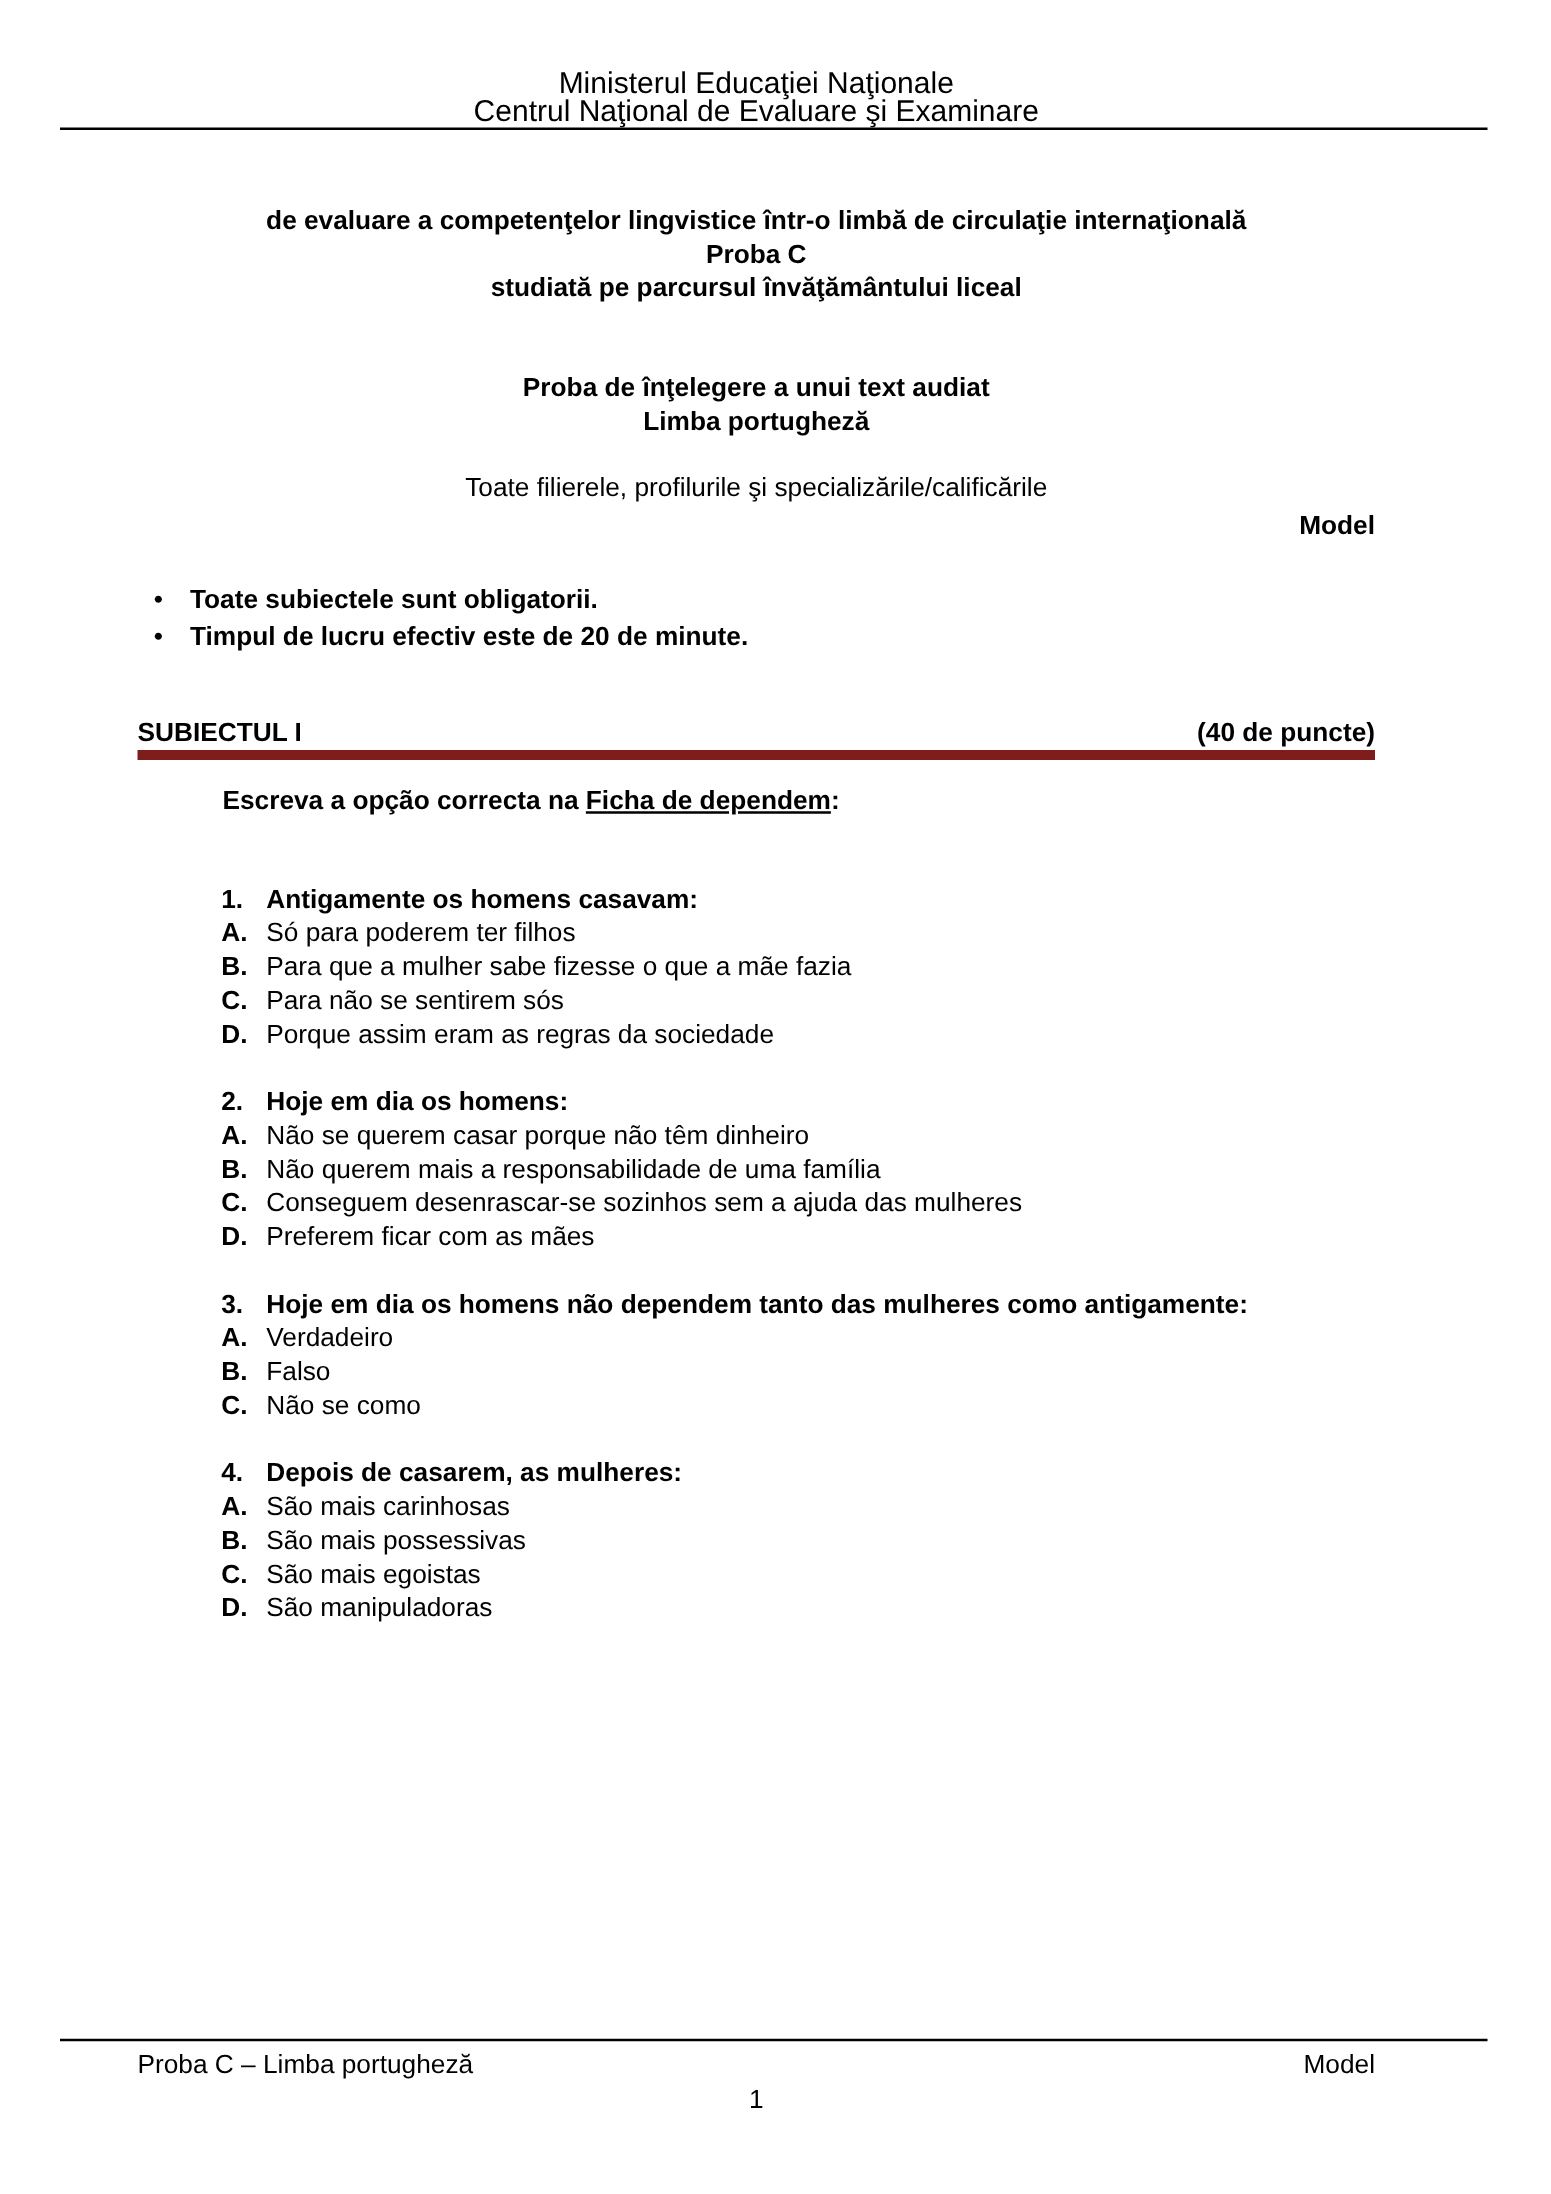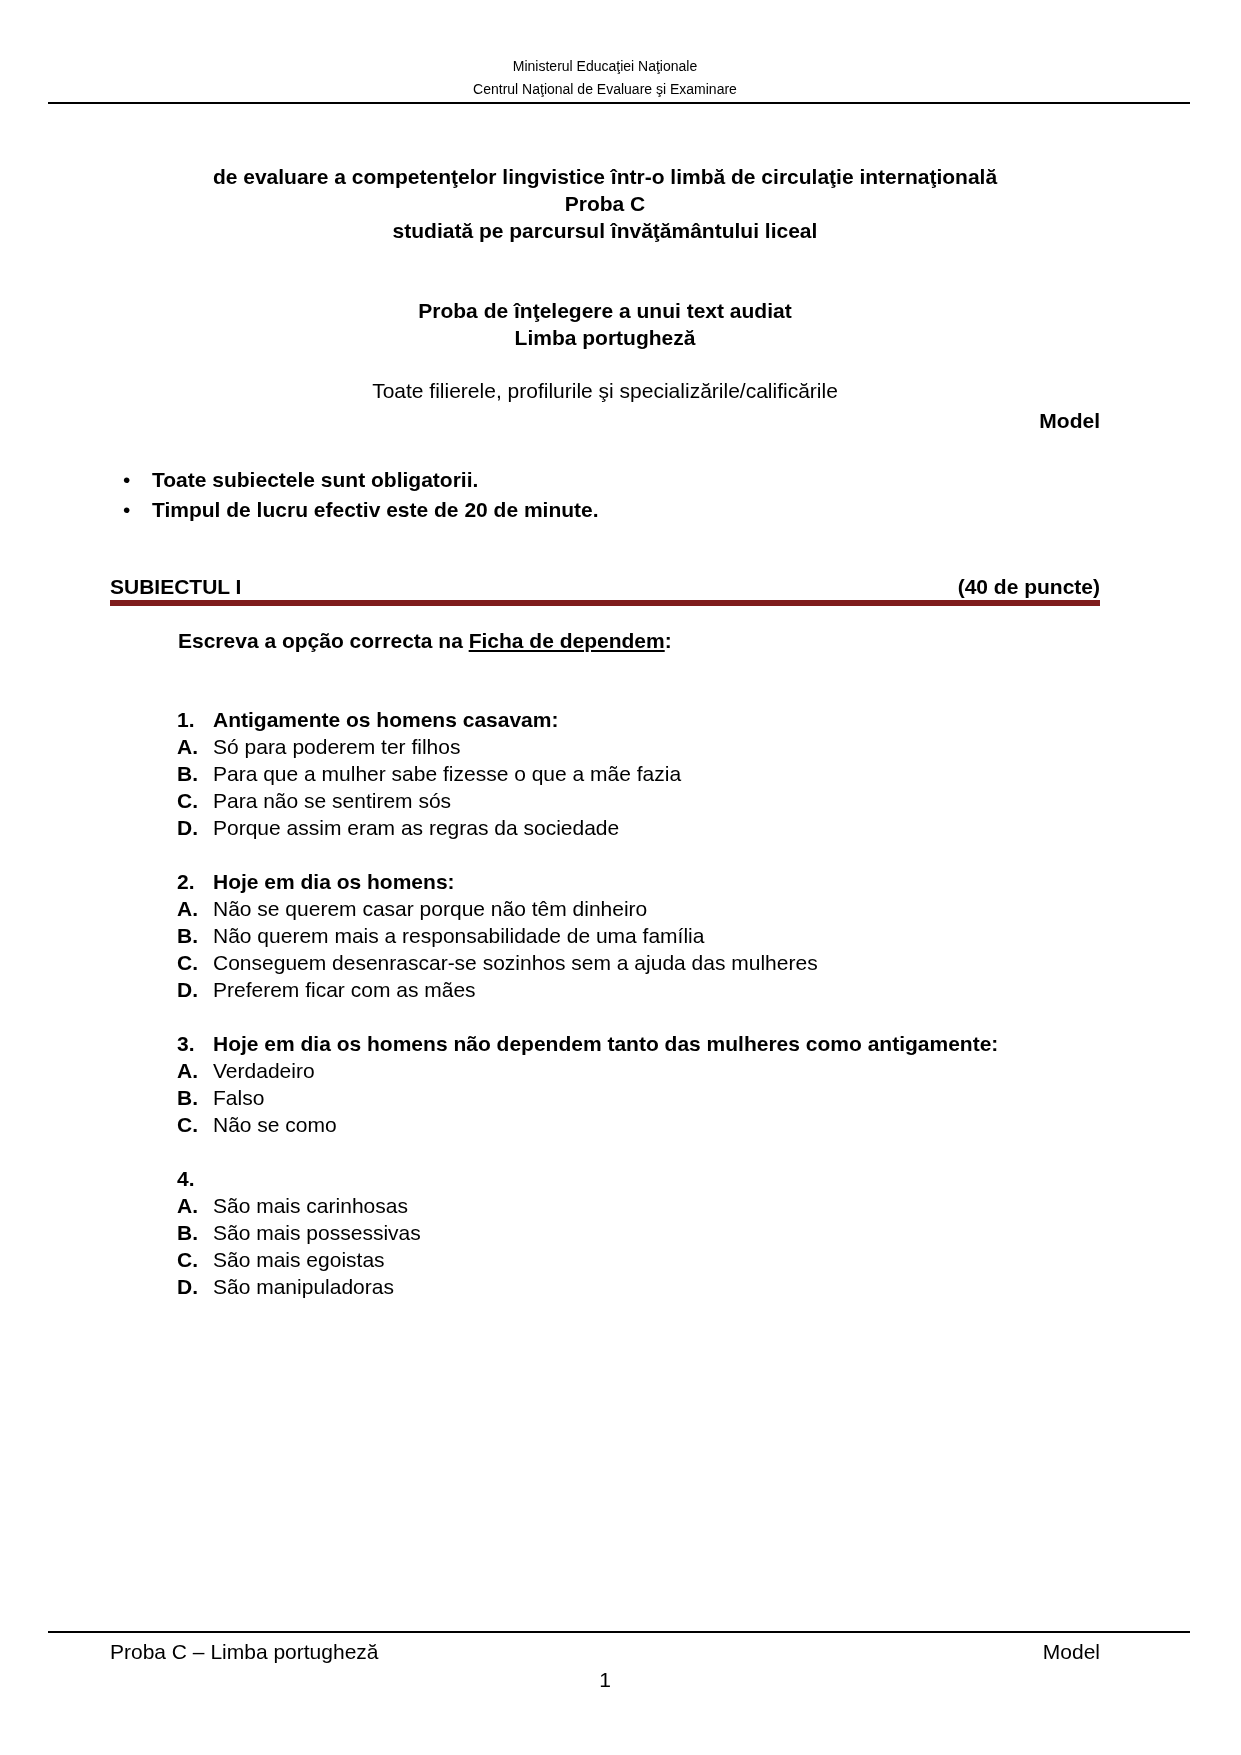--- a/index.html
+++ b/index.html
@@ -17,21 +17,21 @@
     font-size: 21px;
     overflow: hidden;
   }
   
   .doc-header {
     position: absolute;
     top: 55px;
     left: 110px;
     width: 990px;
     text-align: center;
-    font-size: 14px;
+    font-size: 24px;
     line-height: 23px;
   }
   .header-rule {
     position: absolute;
     top: 102px;
     left: 48px;
     width: 1142px;
     height: 0;
     border-top: 2px solid #000000;
   }
@@ -94,21 +94,21 @@
   .subject-line {
     position: absolute;
     top: 575px;
     left: 110px;
     width: 990px;
     display: flex;
     justify-content: space-between;
     font-weight: bold;
     line-height: 24px;
     padding-bottom: 1px;
-    border-bottom: 6px solid #7f1d1d;
+    border-bottom: 8px solid #7f1d1d;
   }
   .prompt-line {
     position: absolute;
     top: 627px;
     left: 178px;
     font-weight: bold;
     line-height: 27px;
   }
   .prompt-line .underlined {
     text-decoration: underline;
@@ -271,20 +271,21 @@
       </div>
       <div class="qline">
         <span class="qlabel">C.</span>
         <span>Não se como</span>
       </div>
     </div>
 
     <div class="question">
       <div class="qline question-heading">
         <span class="qlabel">4.</span>
+        <span class="qtext">Depois de casarem, as mulheres:</span>
       </div>
       <div class="qline">
         <span class="qlabel">A.</span>
         <span>São mais carinhosas</span>
       </div>
       <div class="qline">
         <span class="qlabel">B.</span>
         <span>São mais possessivas</span>
       </div>
       <div class="qline">

